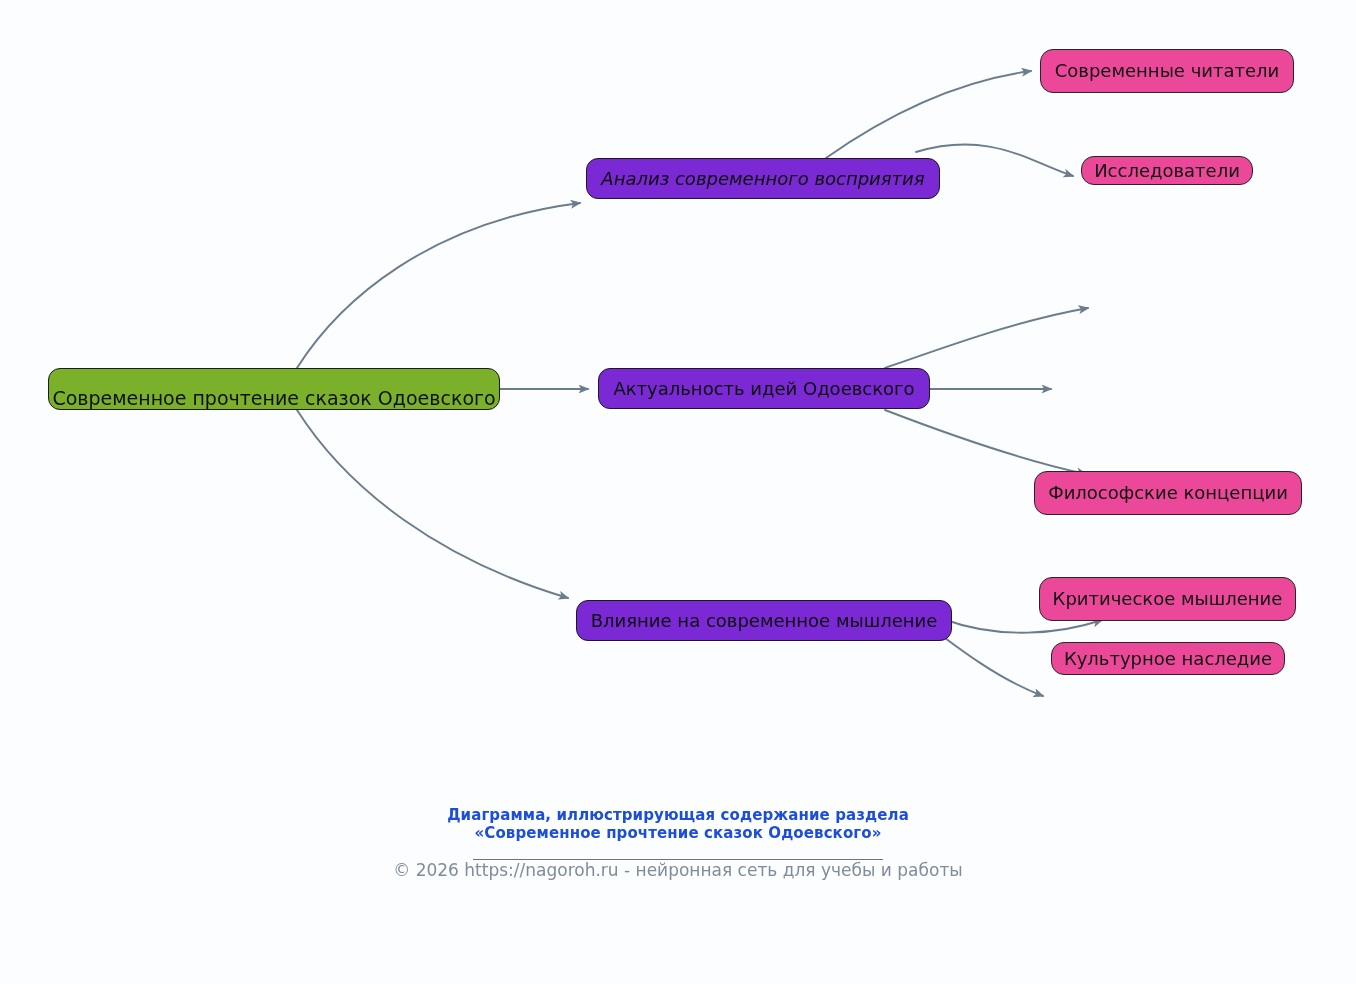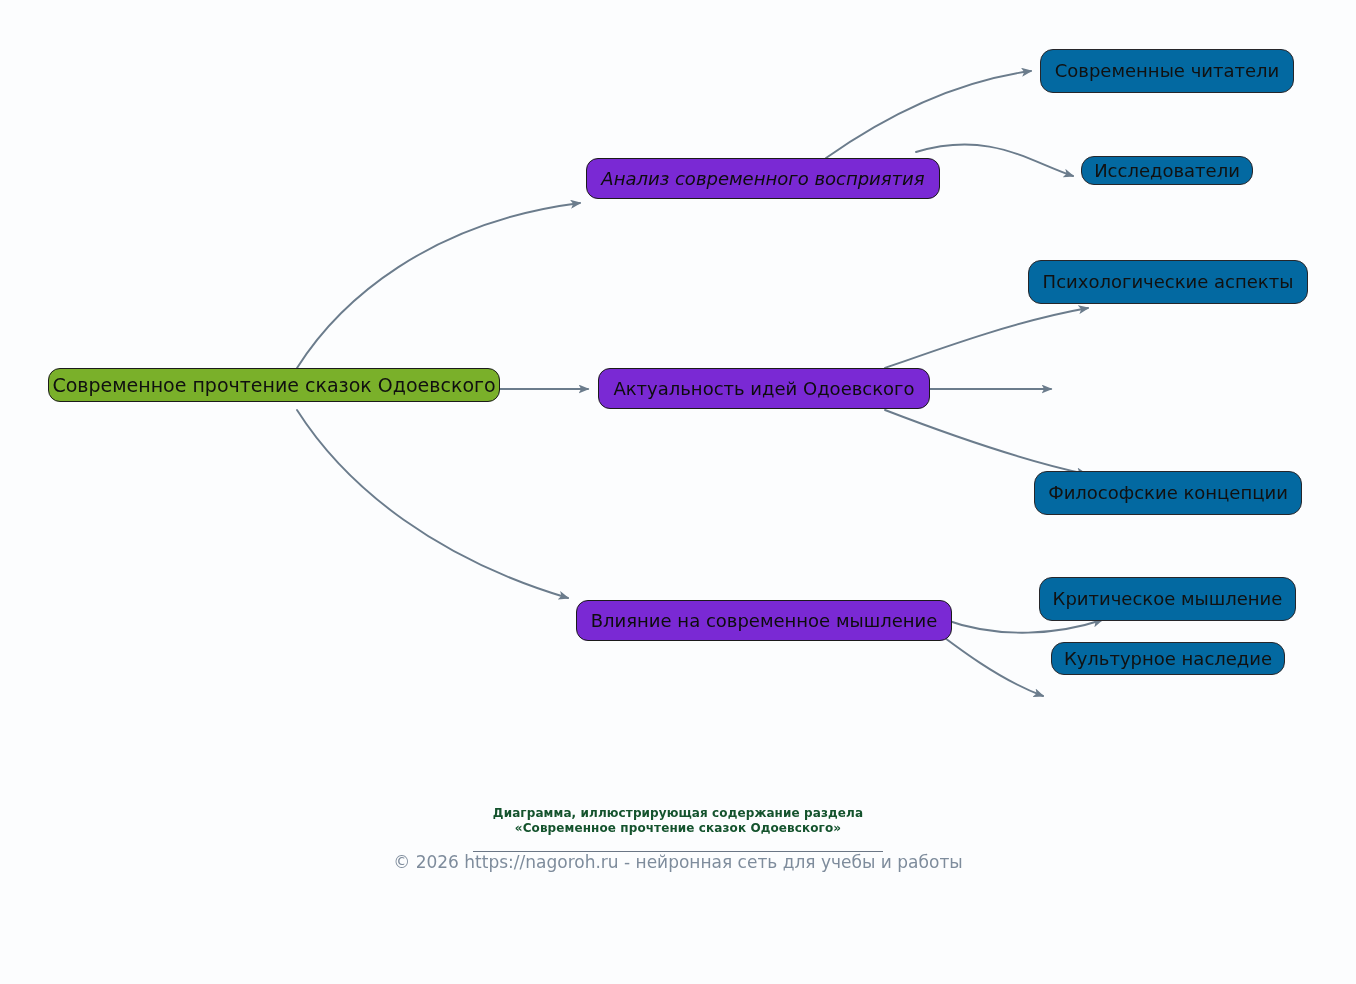--- a/index.html
+++ b/index.html
@@ -50,41 +50,41 @@
   
   .node.branch {
     background: #7a29d4;
     border: 1.6px solid #1b1b1b;
     color: #0d0d0d;
     font-size: 18px;
     border-radius: 12px;
   }
   
   .node.leaf {
-    background: #0369a1;
+    background: #ec4899;
     border: 1.7px solid #26262a;
     color: #111111;
     font-size: 18px;
     border-radius: 13px;
   }
   
   #caption {
     position: absolute;
     left: 0;
     width: 1356px;
     top: 806px;
     text-align: center;
     color: #4b5a6b;
     font-family: "DejaVu Sans", sans-serif;
   }
   .cap-line {
-    font-size: 12px;
+    font-size: 15px;
     font-weight: bold;
     line-height: 1.22;
-    color: #14532d;
+    color: #1d4ed8;
     letter-spacing: 0.1px;
   }
   #cap-divider {
     width: 410px;
     height: 0;
     margin: 16px auto 0 auto;
     border-top: 1.6px solid #6b7685;
   }
   #cap-credit {
     font-size: 17px;
@@ -110,39 +110,36 @@
         <path d="M 826 158 C 880 120 950 82 1031 71" marker-end="url(#arrowhead)"></path>
         <path d="M 916 152 C 990 130 1030 162 1073 176" marker-end="url(#arrowhead)"></path>
         <path d="M 885 368 C 950 345 1020 320 1088 308" marker-end="url(#arrowhead)"></path>
         <path d="M 930 389 L 1051 389" marker-end="url(#arrowhead)"></path>
         <path d="M 885 410 C 950 435 1020 460 1086 474" marker-end="url(#arrowhead)"></path>
         <path d="M 943 619 C 1000 640 1060 634 1102 620" marker-end="url(#arrowhead)"></path>
         <path d="M 920 619 C 960 650 1000 680 1043 696" marker-end="url(#arrowhead)"></path>
       </g>
   </svg>
 
-  <div class="node root" style="left: 48px; top: 368px; width: 452px; height: 34px;">
+  <div class="node root" style="left: 48px; top: 368px; width: 452px; height: 42px; align-items: flex-end;">
     <span class="node-label">Современное прочтение сказок Одоевского</span>
   </div>
 
   <div class="node branch" style="left: 586px; top: 158px; width: 354px; height: 41px; font-style: italic;">
     <span class="node-label">Анализ современного восприятия</span>
   </div>
   <div class="node leaf" style="left: 1040px; top: 49px; width: 254px; height: 44px;">
     <span class="node-label">Современные читатели</span>
   </div>
   <div class="node leaf" style="left: 1081px; top: 156px; width: 172px; height: 29px;">
     <span class="node-label">Исследователи</span>
   </div>
 
   <div class="node branch" style="left: 598px; top: 368px; width: 332px; height: 41px;">
     <span class="node-label">Актуальность идей Одоевского</span>
-  </div>
-  <div class="node leaf" style="left: 1028px; top: 260px; width: 280px; height: 44px;">
-    <span class="node-label">Психологические аспекты</span>
   </div>
   <div class="node leaf" style="left: 1034px; top: 471px; width: 268px; height: 44px;">
     <span class="node-label">Философские концепции</span>
   </div>
 
   <div class="node branch" style="left: 576px; top: 600px; width: 376px; height: 41px;">
     <span class="node-label">Влияние на современное мышление</span>
   </div>
   <div class="node leaf" style="left: 1039px; top: 577px; width: 257px; height: 44px;">
     <span class="node-label">Критическое мышление</span>

